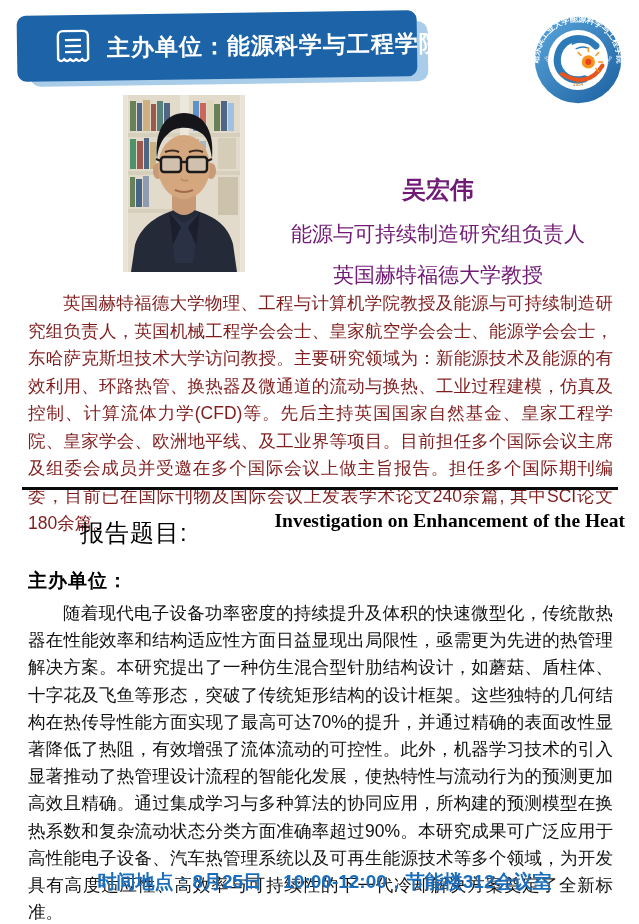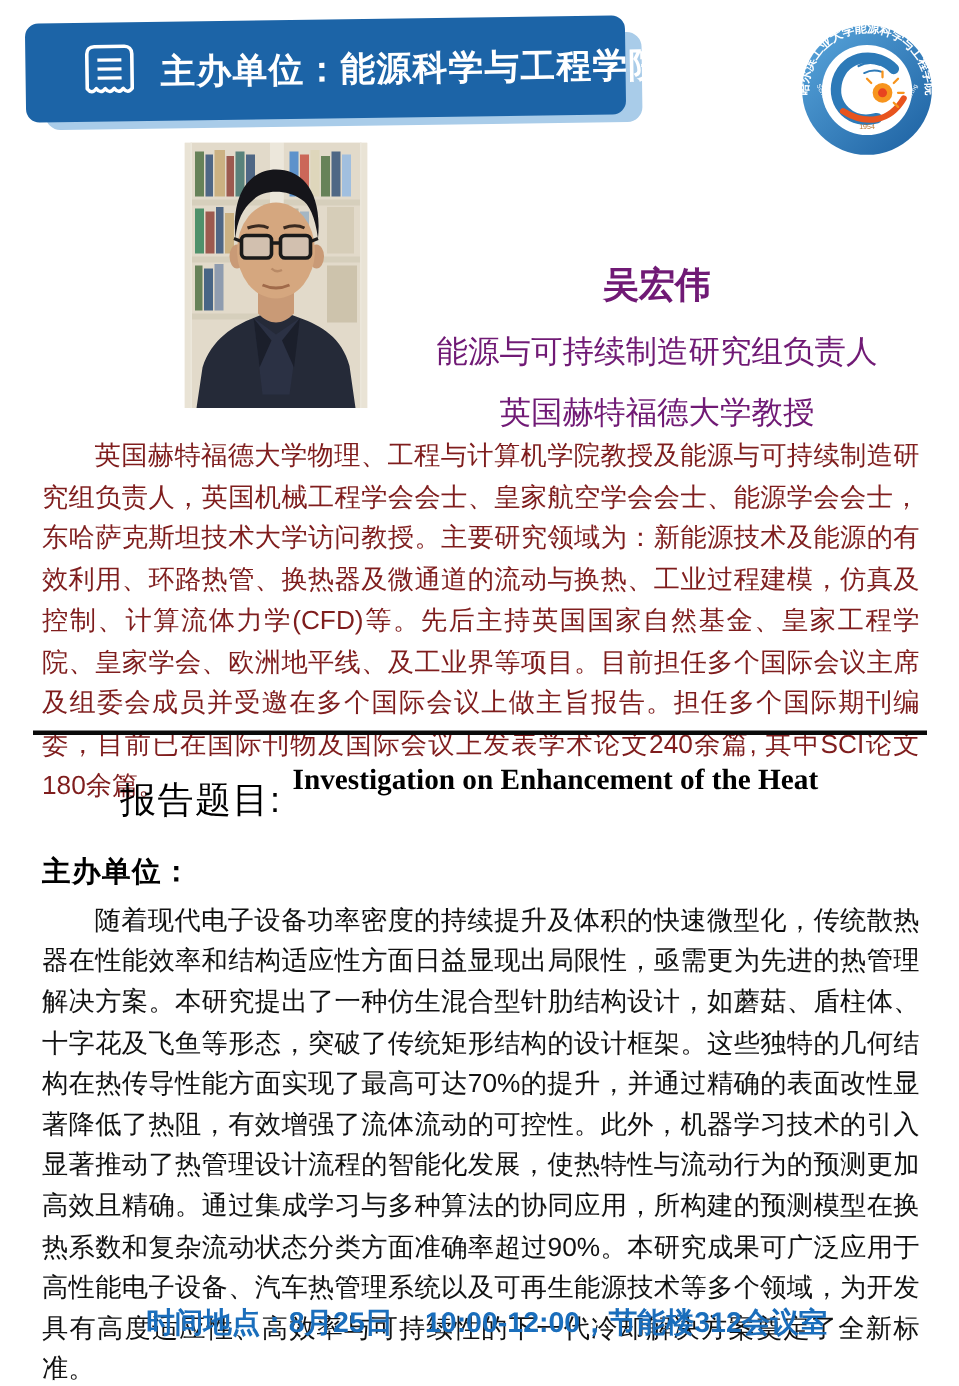--- a/index.html
+++ b/index.html
@@ -81,21 +81,21 @@
   .title-label {
     position: absolute;
     left: 80px; top: 12px;
     font-size: 24px; font-weight: normal;
     color: #000000;
     letter-spacing: 1px;
   }
   .title-en {
     position: absolute;
     left: 195px; top: 0; width: 430px;
-    text-align: left;
+    text-align: right;
     font-family: "Liberation Serif", "DejaVu Serif", serif;
     font-weight: bold;
     font-size: 19.5px;
     line-height: 32px;
     color: #000000;
   }
 
   
   .abstract-label {
     position: absolute;

